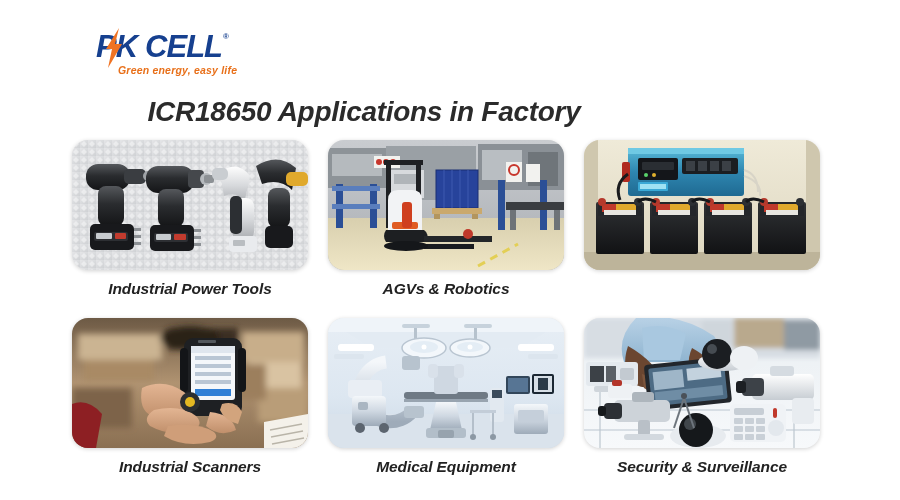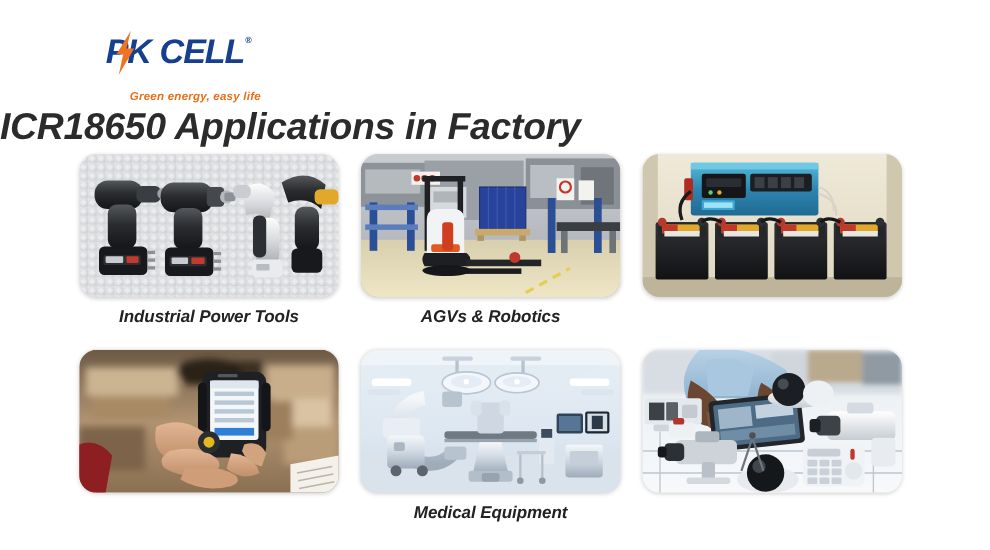--- a/index.html
+++ b/index.html
@@ -59,37 +59,38 @@
   .logo-reg {
     font-size: 8px;
     color: #16408f;
     font-style: normal;
     font-weight: bold;
     margin-left: 1px;
     align-self: flex-start;
     line-height: 10px;
   }
   .logo-tagline {
-    margin-top: 20px;
+    margin-top: 2px;
     margin-left: 46px;
     font-size: 10.5px;
     font-style: italic;
     font-weight: bold;
     color: #e8701a;
     letter-spacing: .2px;
     white-space: nowrap;
   }
 
   
   .page-title {
     position: absolute;
     left: 0;
     top: 96px;
     width: 728px;
-    font-size: 34px;
+    text-align: center;
+    font-size: 28px;
     font-weight: bold;
     font-style: italic;
     color: #2b2b2b;
     letter-spacing: -0.3px;
   }
 
   
   .grid {
     position: absolute;
     left: 72px;
@@ -453,20 +454,21 @@
           <path d="M192 104 l44 -8 v34 h-44 z" fill="#f4f1ea"></path>
           <g stroke="#b9b4a8" stroke-width="1.4">
             <line x1="198" y1="112" x2="230" y2="106"></line>
             <line x1="199" y1="119" x2="231" y2="113"></line>
             <line x1="200" y1="126" x2="232" y2="120"></line>
           </g>
         </g>
       </svg>
     </div>
     <div class="caption">
+      <span>Industrial Scanners</span>
     </div>
   </div>
 
   <div class="cell">
     <div class="card">
       <svg width="236" height="130" viewBox="0 0 236 130">
         <defs>
           <linearGradient id="orwall" x1="0" y1="0" x2="0" y2="1">
             <stop offset="0" stop-color="#e7eef5"></stop>
               <stop offset=".6" stop-color="#dde7f1"></stop>
@@ -667,15 +669,18 @@
           <rect x="28" y="62" width="10" height="6" rx="2" fill="#b3352a"></rect>
         </g>
 
         <g stroke="#6d757d" stroke-width="2" fill="none">
           <path d="M100 80 l-10 30"></path>
           <path d="M100 80 l10 30"></path>
         </g>
         <circle cx="100" cy="78" r="3" fill="#4a5159"></circle>
       </svg>
     </div>
+    <div class="caption">
+      <span>Security &amp; Surveillance</span>
+    </div>
   </div>
 
 </div>
 
 </body></html>

